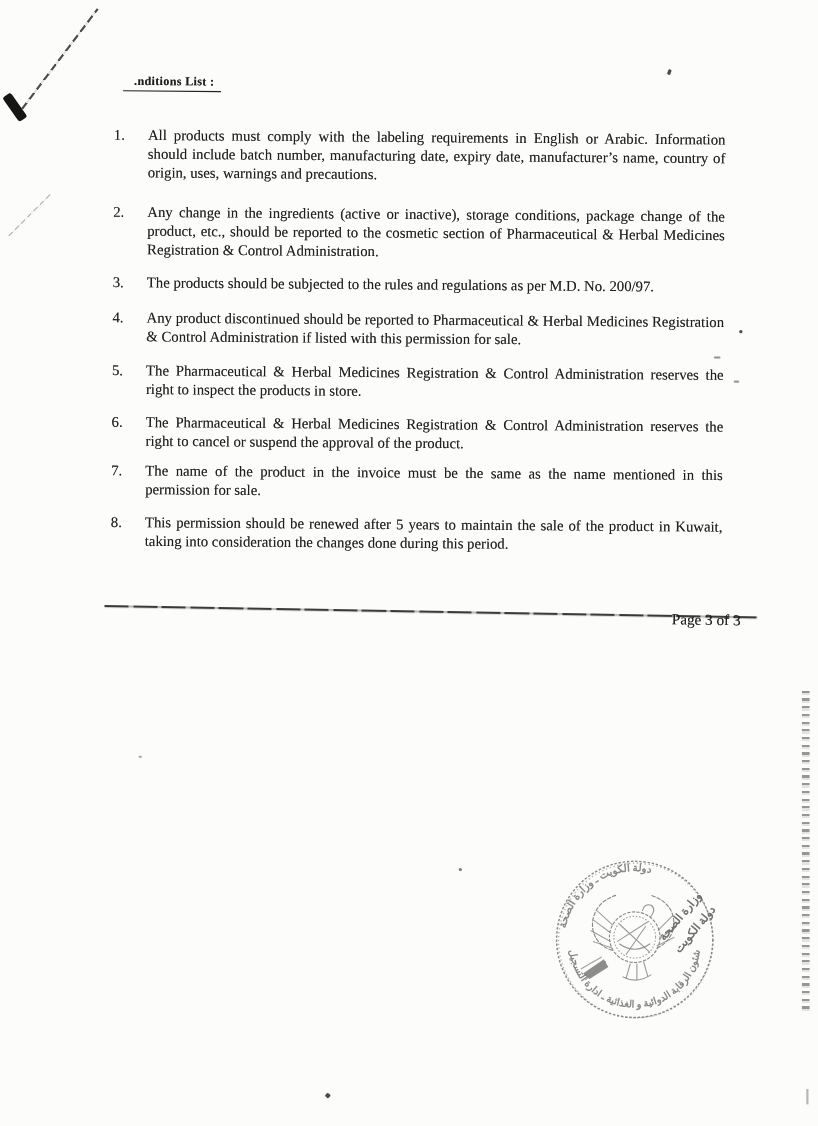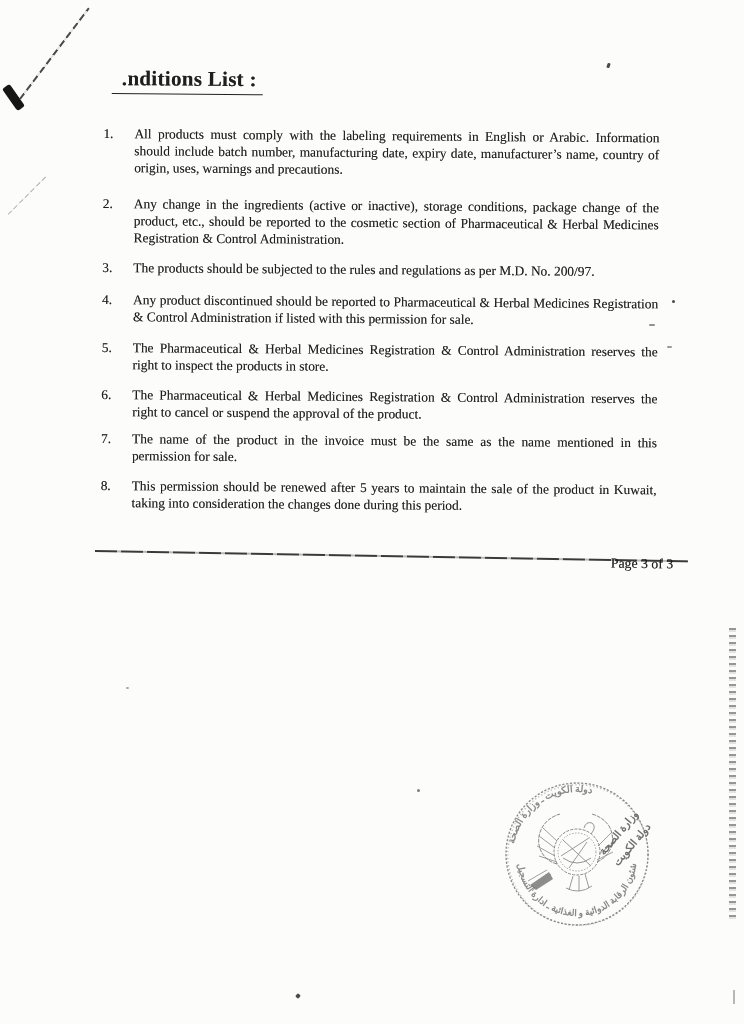--- a/index.html
+++ b/index.html
@@ -19,21 +19,21 @@
   }
   
   .doc-content{
     position:absolute;left:104px;top:64px;width:556px;
     transform:rotate(0.45deg);transform-origin:top left;
   }
   .doc-title{
     display:inline-block;
     margin:2px 0 0 8px;
     padding:0 6px 2px 10px;
-    font-size:21px;font-weight:bold;
+    font-size:11px;font-weight:bold;
     letter-spacing:.3px;
     border-bottom:1.6px solid #222;
     text-shadow:0 0 .5px rgba(20,20,20,.55);
   }
   .cond-list{list-style:none;margin-top:31px;}
   .cond-item{display:flex;margin-bottom:14px;}
   .cond-item:nth-child(1){margin-bottom:19px;}
   .cond-item:nth-child(2){margin-bottom:13px;}
   .cond-item:nth-child(3){margin-bottom:15px;}
   .cond-item:nth-child(4){margin-bottom:14px;}

